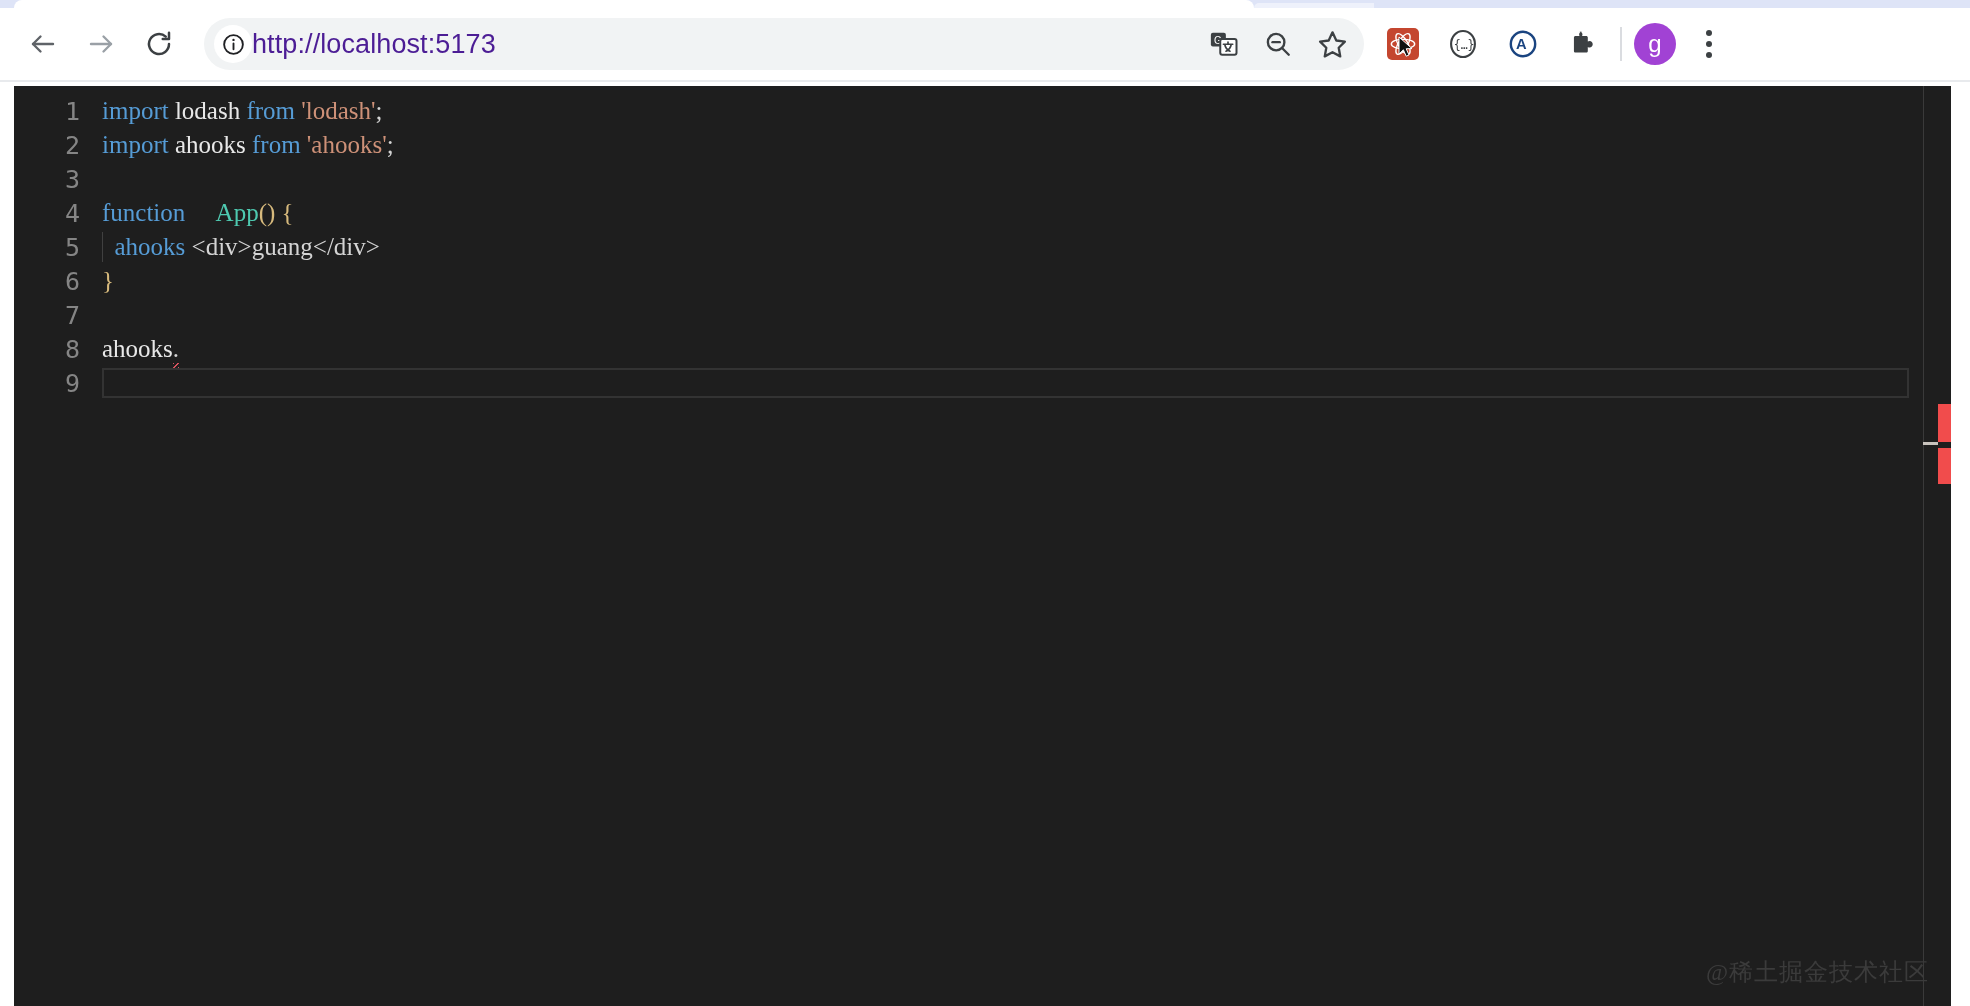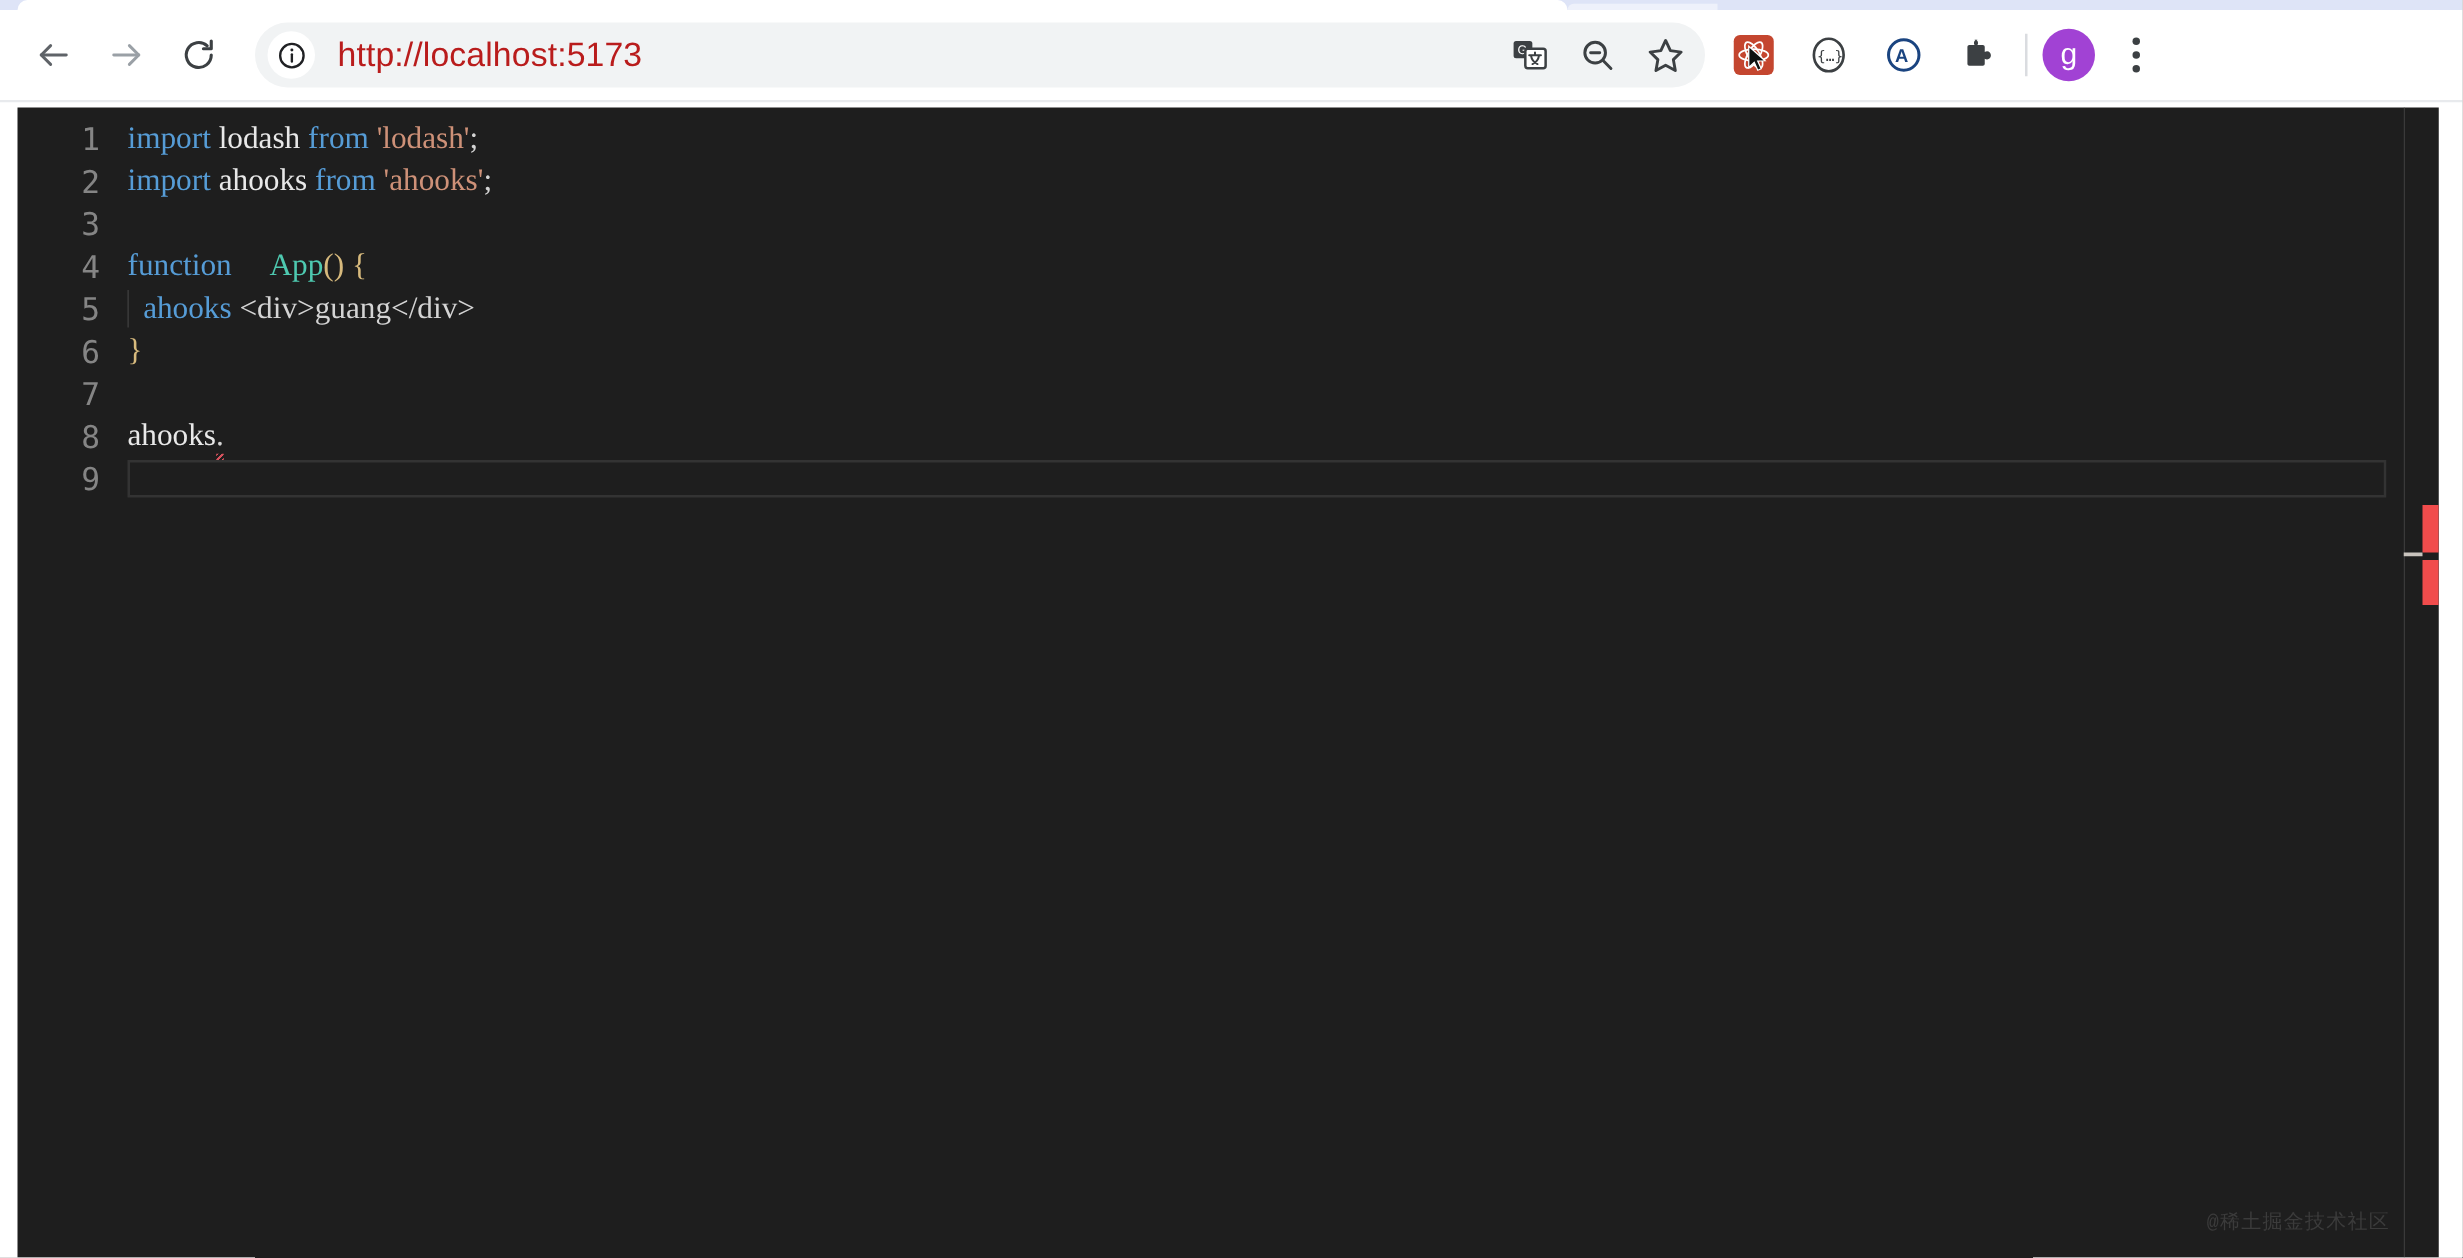--- a/index.html
+++ b/index.html
@@ -90,23 +90,22 @@
   .omnibox-info {
     width: 38px; height: 38px;
     border-radius: 50%;
     background: #ffffff;
     display: flex;
     align-items: center;
     justify-content: center;
     flex: none;
   }
   .omnibox-url {
-    margin-left: 18px;
     font-size: 27px;
-    color: #b91c1c;
+    color: #4c1d95;
     letter-spacing: 0.1px;
     white-space: nowrap;
     font-family: "Liberation Sans", sans-serif;
   }
   .omnibox-actions {
     margin-left: auto;
     display: flex;
     align-items: center;
     gap: 6px;
   }
@@ -331,25 +330,25 @@
     left: 0;
     top: 356px;
     width: 15px;
     height: 3px;
     background: #c8c3bd;
   }
 
   
   .watermark {
     position: absolute;
-    right: 39px;
+    right: 22px;
     bottom: 18px;
-    font-size: 16px;
+    font-size: 24px;
     color: #3b3b3b;
-    font-family: Liberation Mono, monospace;
+    font-family: Liberation Serif, serif;
     letter-spacing: 1px;
     user-select: none;
   }
 </style>
 </head>
 <body>
 
 <div id="app">
 
   <div class="tabstrip">

